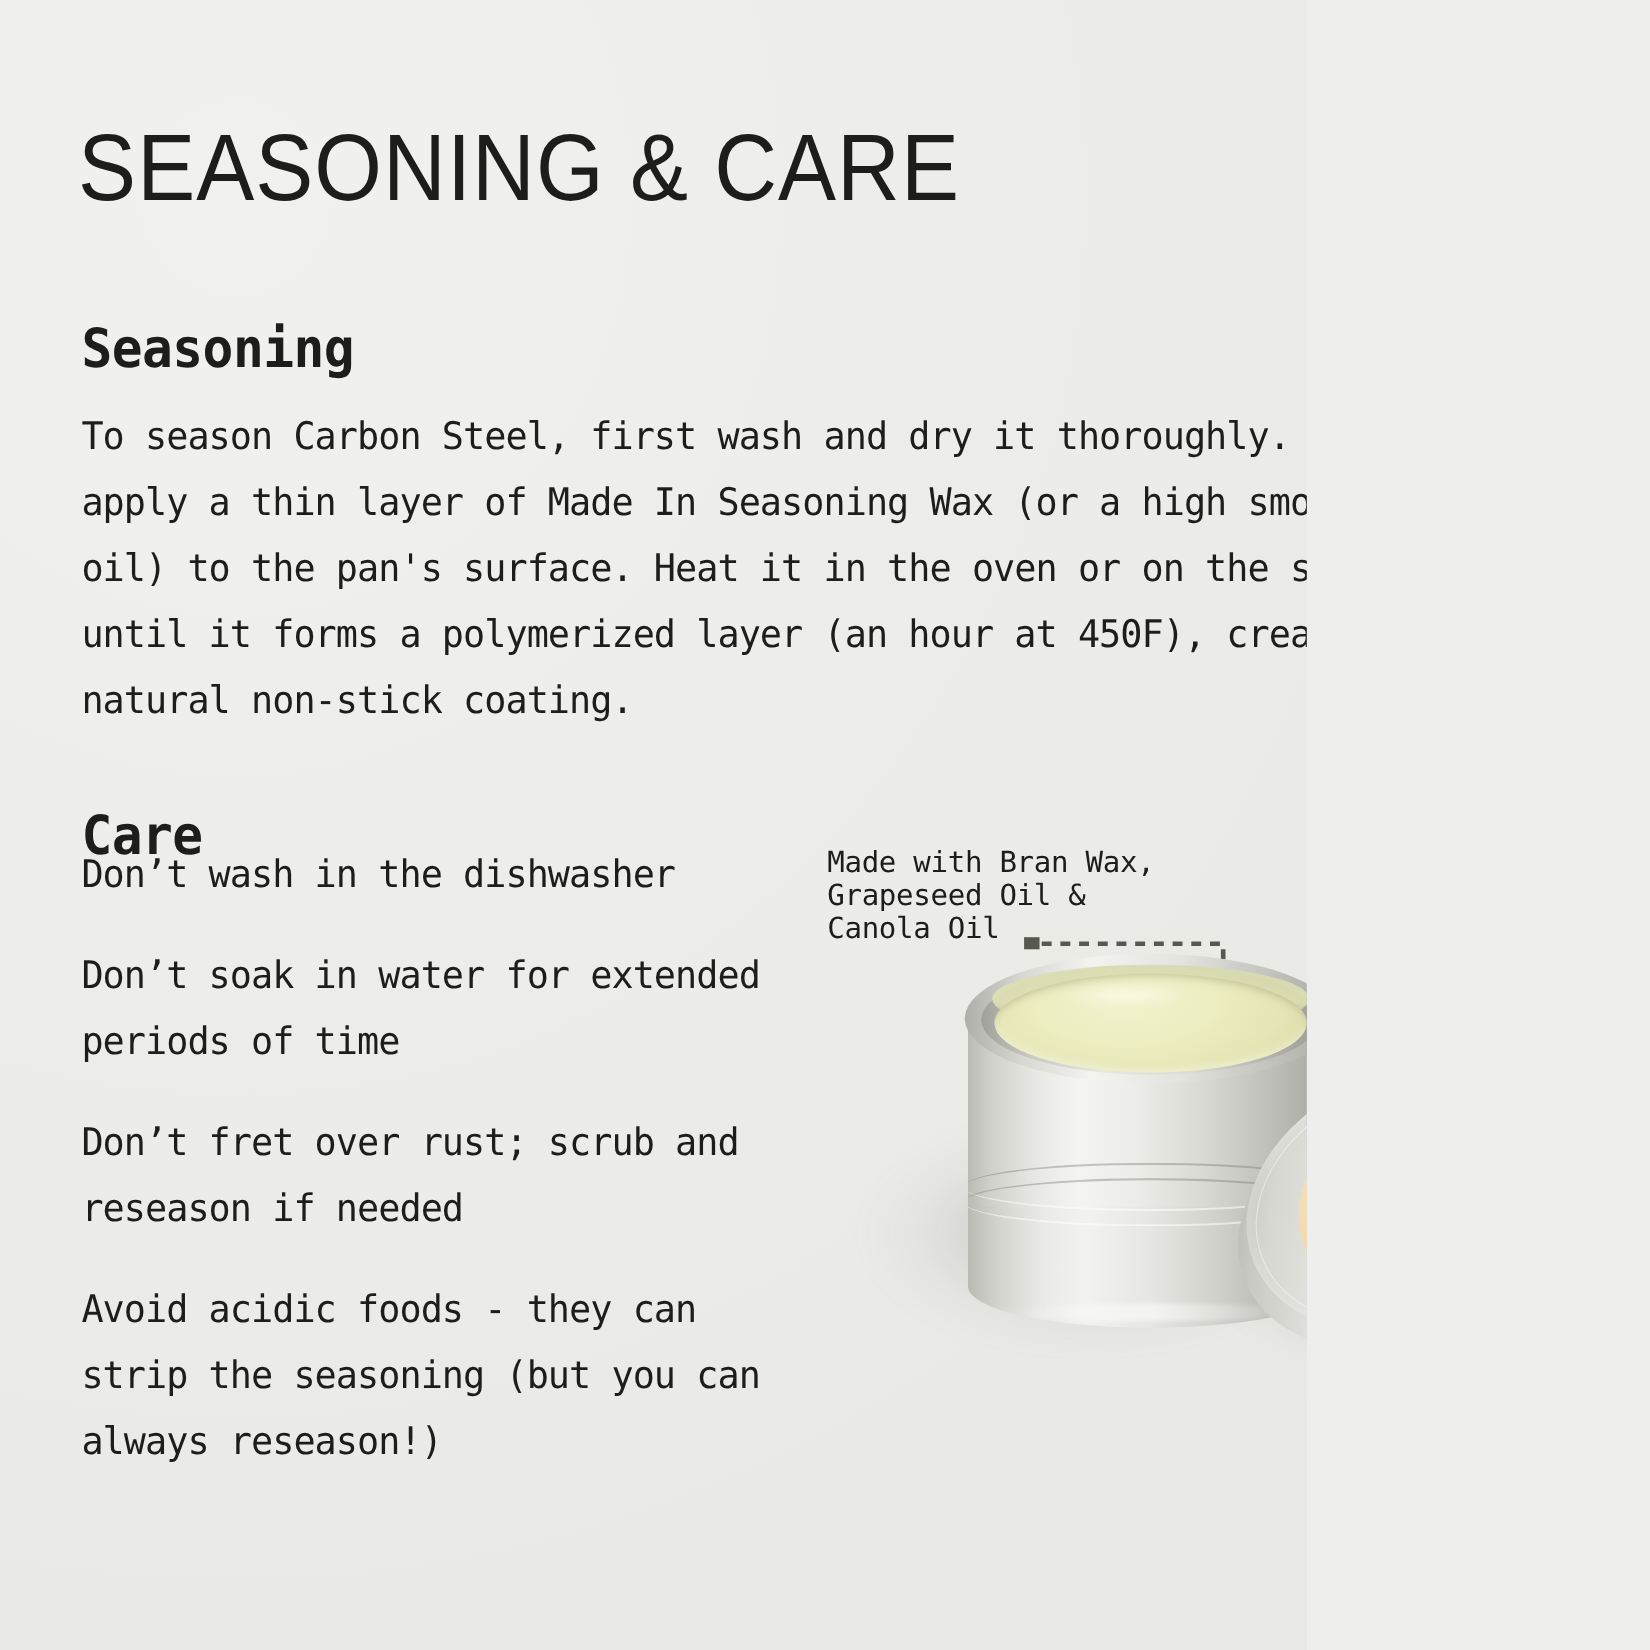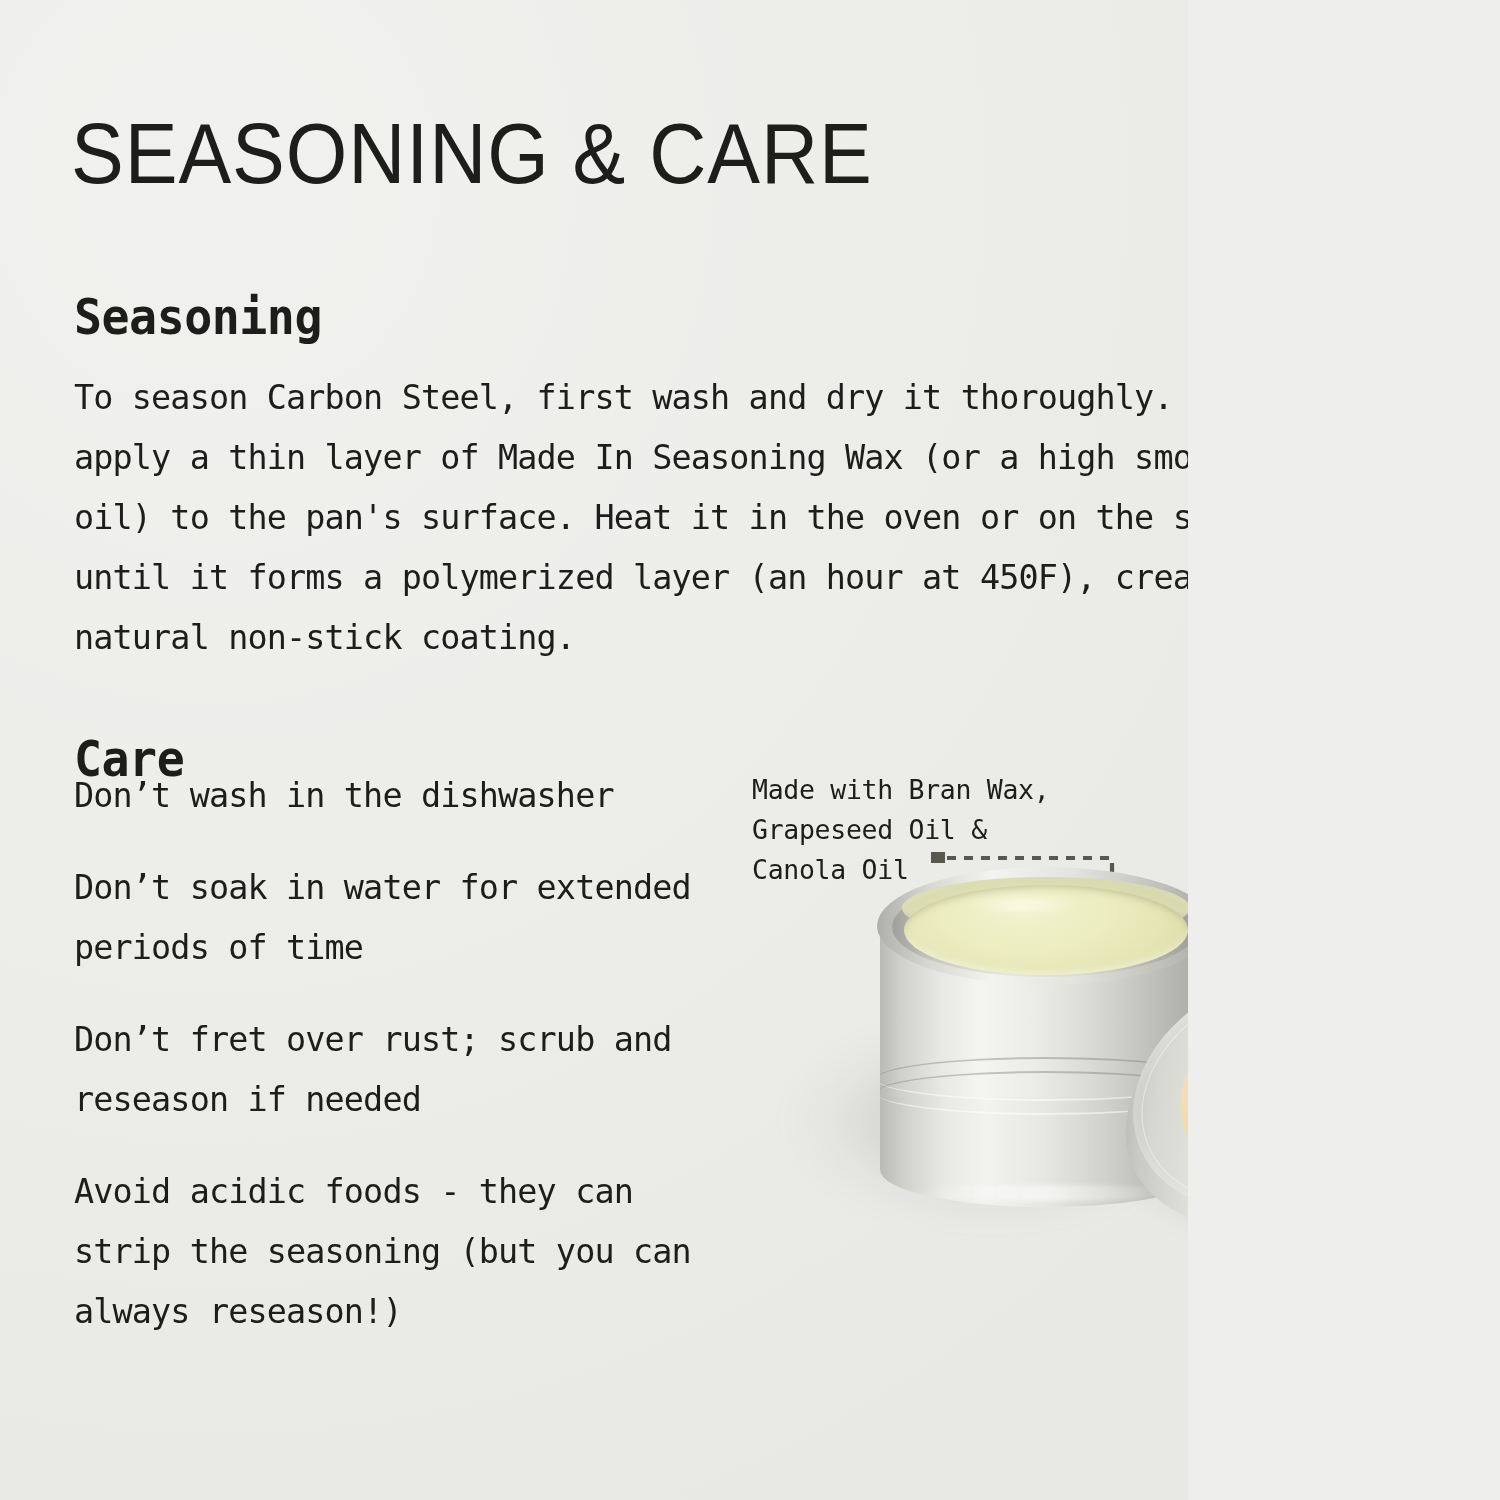--- a/index.html
+++ b/index.html
@@ -91,21 +91,21 @@
   .care-item:last-child { margin-bottom: 0; }
 
   
   .callout {
     position: absolute;
     left: 752px;
     top: 770px;
     width: 340px;
     font-family: "DejaVu Sans Mono", "Liberation Mono", monospace;
     font-size: 26.5px;
-    line-height: 40px;
+    line-height: 30px;
     color: #1d1d1b;
     letter-spacing: -0.3px;
     white-space: pre-line;
   }
 
   .leader-svg {
     position: absolute;
     left: 900px;
     top: 820px;
     width: 260px;

